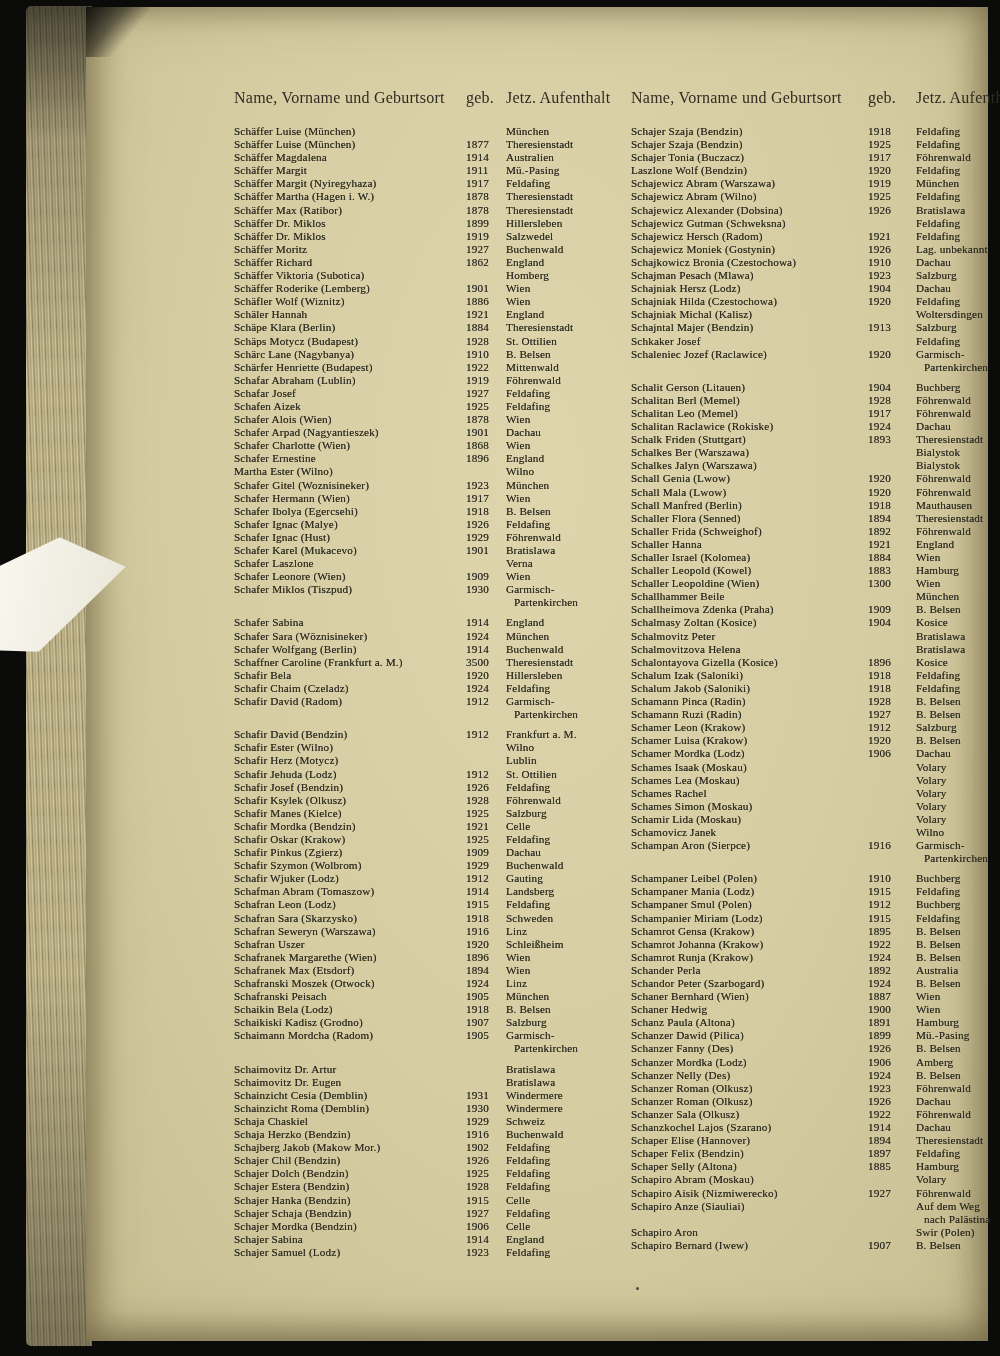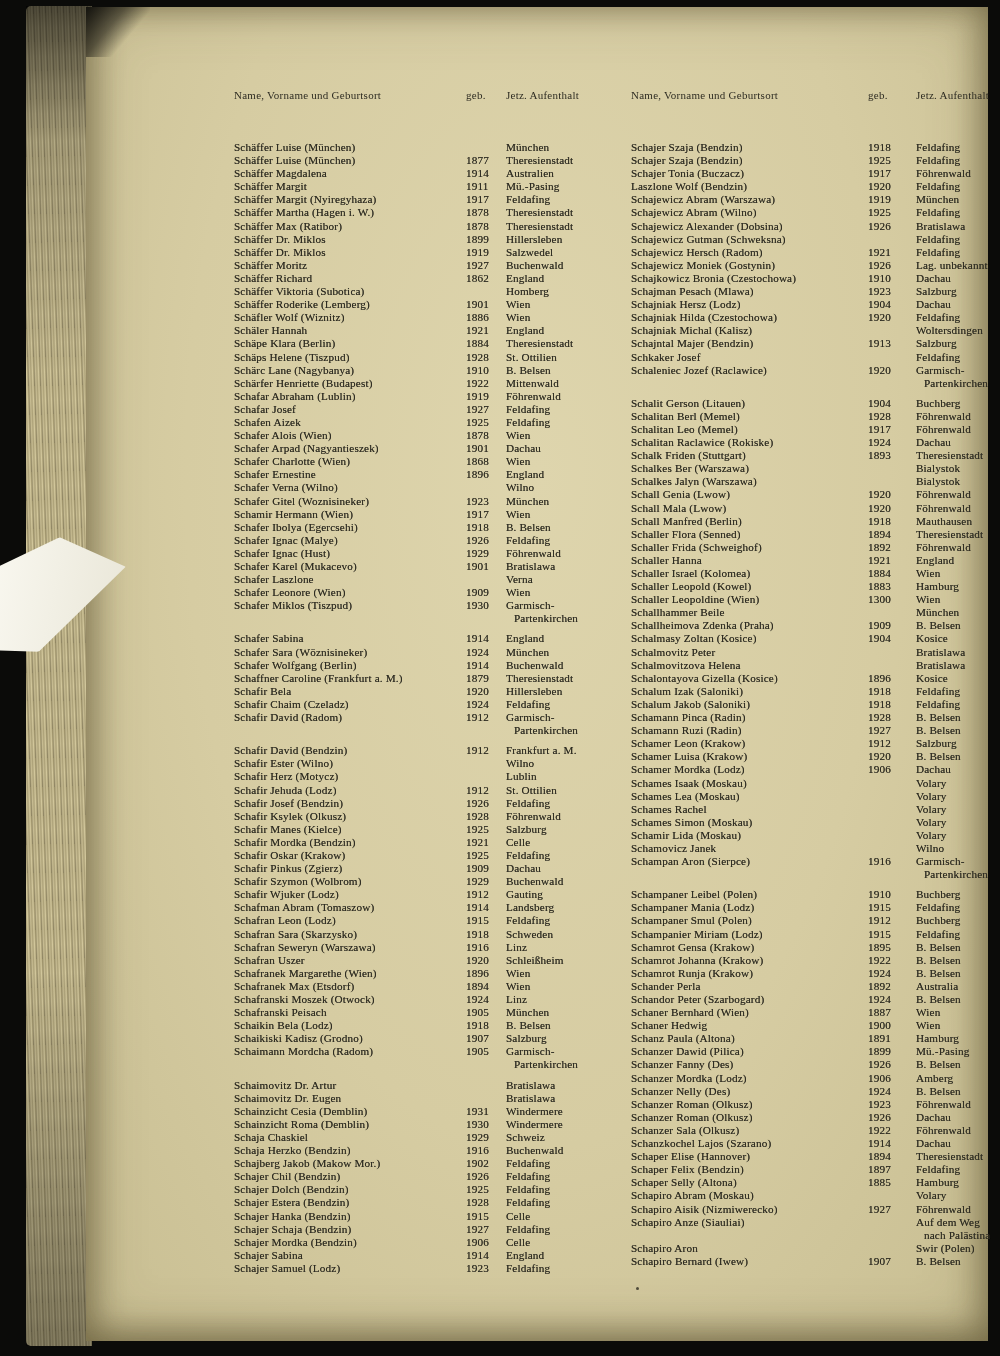--- a/index.html
+++ b/index.html
@@ -39,26 +39,26 @@
     position:absolute; left:-20px; top:540px; width:150px; height:106px;
     transform:rotate(-14deg);
     background:linear-gradient(115deg, var(--bookmark,#fbfaf3), #e8e5d6);
     clip-path:polygon(0 18%, 62% 0, 100% 42%, 30% 100%, 0 88%);
     box-shadow:2px 4px 9px rgba(0,0,0,.5);
   }
   
   .col { position:absolute; top:82px; color:var(--ink,#2e2c22); }
   .col-0 { left:148px; width:392px; --geb:232px; --res:272px; }
   .col-1 { left:545px; width:432px; --geb:237px; --res:285px; }
-  .hdr { position:relative; height:14px; font-size:11px; letter-spacing:.25px; white-space:nowrap; }
+  .hdr { position:relative; height:14px; font-size:16px; letter-spacing:.25px; white-space:nowrap; }
   .hdr span { position:absolute; top:0; }
   .h-name { left:0; }
   .h-geb  { left:var(--geb); }
   .h-res  { left:var(--res); }
-  .rows { margin-top:38px; }
+  .rows { margin-top:22px; }
   .row { position:relative; height:13.1px; }
   .row.gap { height:7px; }
   .cell {
     position:absolute; top:0; white-space:nowrap;
     font-size:11.2px; line-height:13.1px; letter-spacing:.15px;
     text-shadow:0 0 .4px rgba(46,44,34,.75);
   }
   .c-name { left:0; }
   .c-geb  { left:var(--geb); }
   .c-res  { left:var(--res); }
@@ -156,21 +156,21 @@
             <span class="cell c-name">Schäler Hannah</span>
             <span class="cell c-geb">1921</span>
             <span class="cell c-res">England</span>
           </div>
           <div class="row">
             <span class="cell c-name">Schäpe Klara (Berlin)</span>
             <span class="cell c-geb">1884</span>
             <span class="cell c-res">Theresienstadt</span>
           </div>
           <div class="row">
-            <span class="cell c-name">Schäps Helene (Tiszpud)</span>
+            <span class="cell c-name">Schäps Motycz (Budapest)</span>
             <span class="cell c-geb">1928</span>
             <span class="cell c-res">St. Ottilien</span>
           </div>
           <div class="row">
             <span class="cell c-name">Schärc Lane (Nagybanya)</span>
             <span class="cell c-geb">1910</span>
             <span class="cell c-res">B. Belsen</span>
           </div>
           <div class="row">
             <span class="cell c-name">Schärfer Henriette (Budapest)</span>
@@ -206,31 +206,31 @@
             <span class="cell c-name">Schafer Charlotte (Wien)</span>
             <span class="cell c-geb">1868</span>
             <span class="cell c-res">Wien</span>
           </div>
           <div class="row">
             <span class="cell c-name">Schafer Ernestine</span>
             <span class="cell c-geb">1896</span>
             <span class="cell c-res">England</span>
           </div>
           <div class="row">
-            <span class="cell c-name">Schafer Verna (Wilno)</span>
+            <span class="cell c-name">Martha Ester (Wilno)</span>
             <span class="cell c-geb"></span>
             <span class="cell c-res">Wilno</span>
           </div>
           <div class="row">
             <span class="cell c-name">Schafer Gitel (Woznisineker)</span>
             <span class="cell c-geb">1923</span>
             <span class="cell c-res">München</span>
           </div>
           <div class="row">
-            <span class="cell c-name">Schamir Hermann (Wien)</span>
+            <span class="cell c-name">Schafer Hermann (Wien)</span>
             <span class="cell c-geb">1917</span>
             <span class="cell c-res">Wien</span>
           </div>
           <div class="row">
             <span class="cell c-name">Schafer Ibolya (Egercsehi)</span>
             <span class="cell c-geb">1918</span>
             <span class="cell c-res">B. Belsen</span>
           </div>
           <div class="row">
             <span class="cell c-name">Schafer Ignac (Malye)</span>
@@ -278,21 +278,21 @@
             <span class="cell c-geb">1924</span>
             <span class="cell c-res">München</span>
           </div>
           <div class="row">
             <span class="cell c-name">Schafer Wolfgang (Berlin)</span>
             <span class="cell c-geb">1914</span>
             <span class="cell c-res">Buchenwald</span>
           </div>
           <div class="row">
             <span class="cell c-name">Schaffner Caroline (Frankfurt a. M.)</span>
-            <span class="cell c-geb">1879</span>
+            <span class="cell c-geb">3500</span>
             <span class="cell c-res">Theresienstadt</span>
           </div>
           <div class="row">
             <span class="cell c-name">Schafir Bela</span>
             <span class="cell c-geb">1920</span>
             <span class="cell c-res">Hillersleben</span>
           </div>
           <div class="row">
             <span class="cell c-name">Schafir Chaim (Czeladz)</span>
             <span class="cell c-geb">1924</span>

